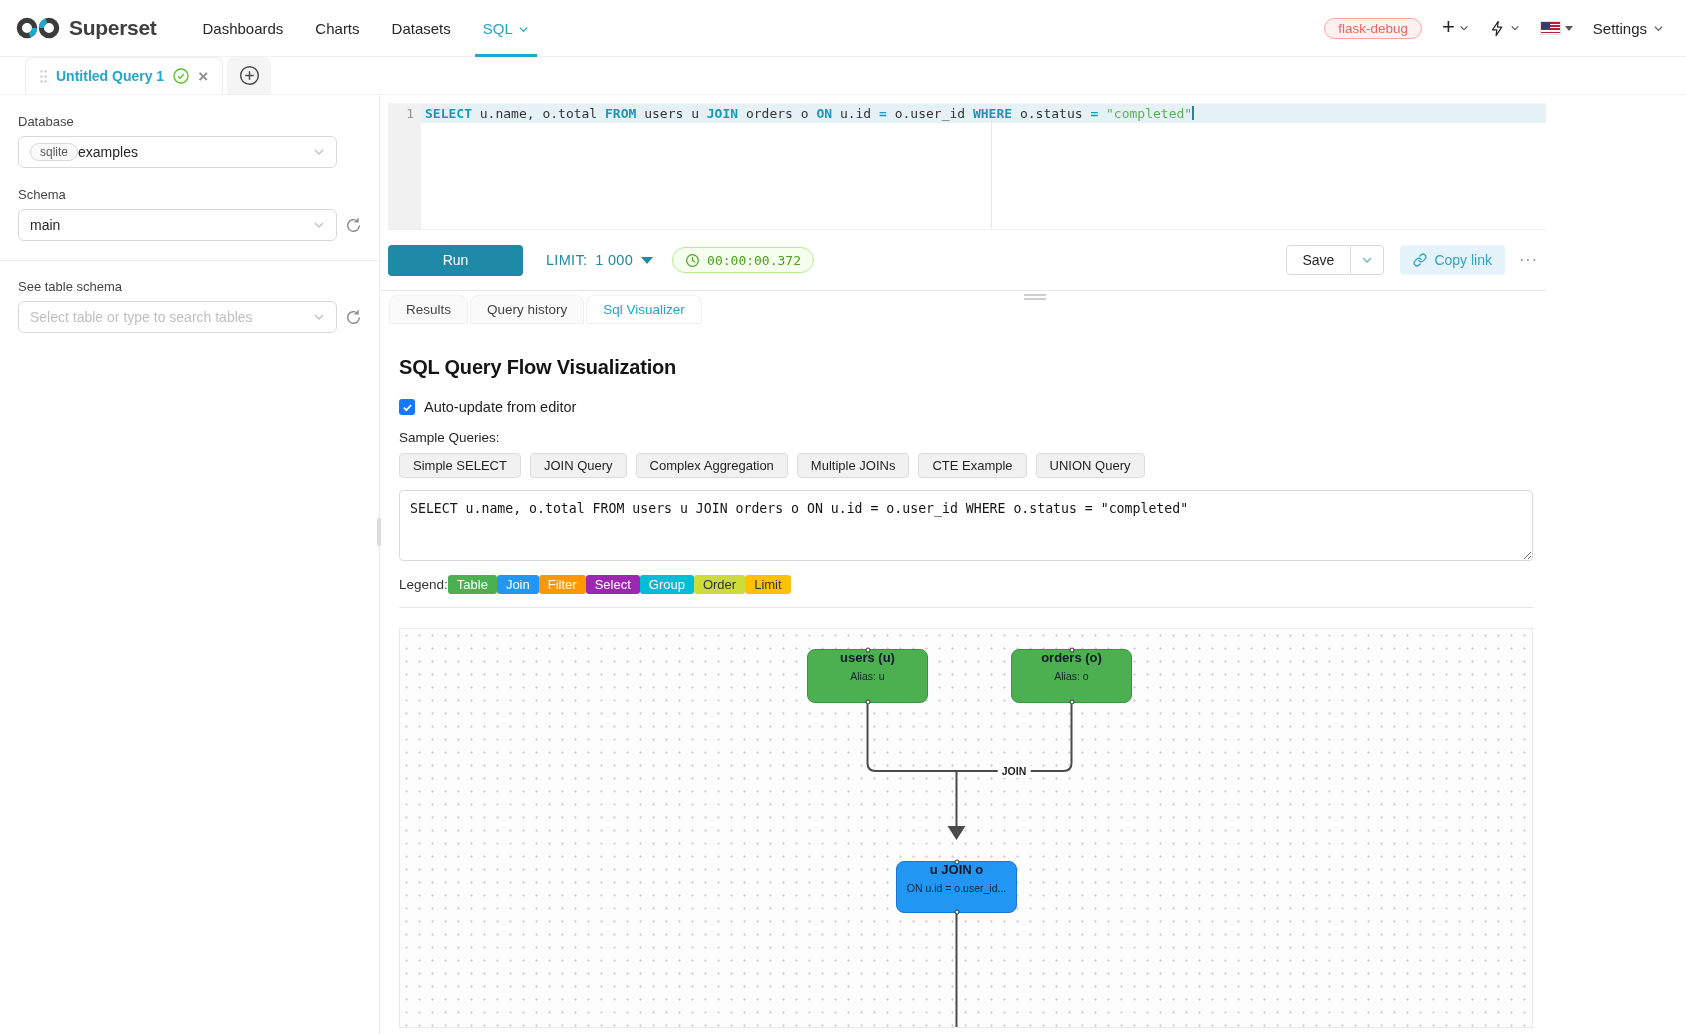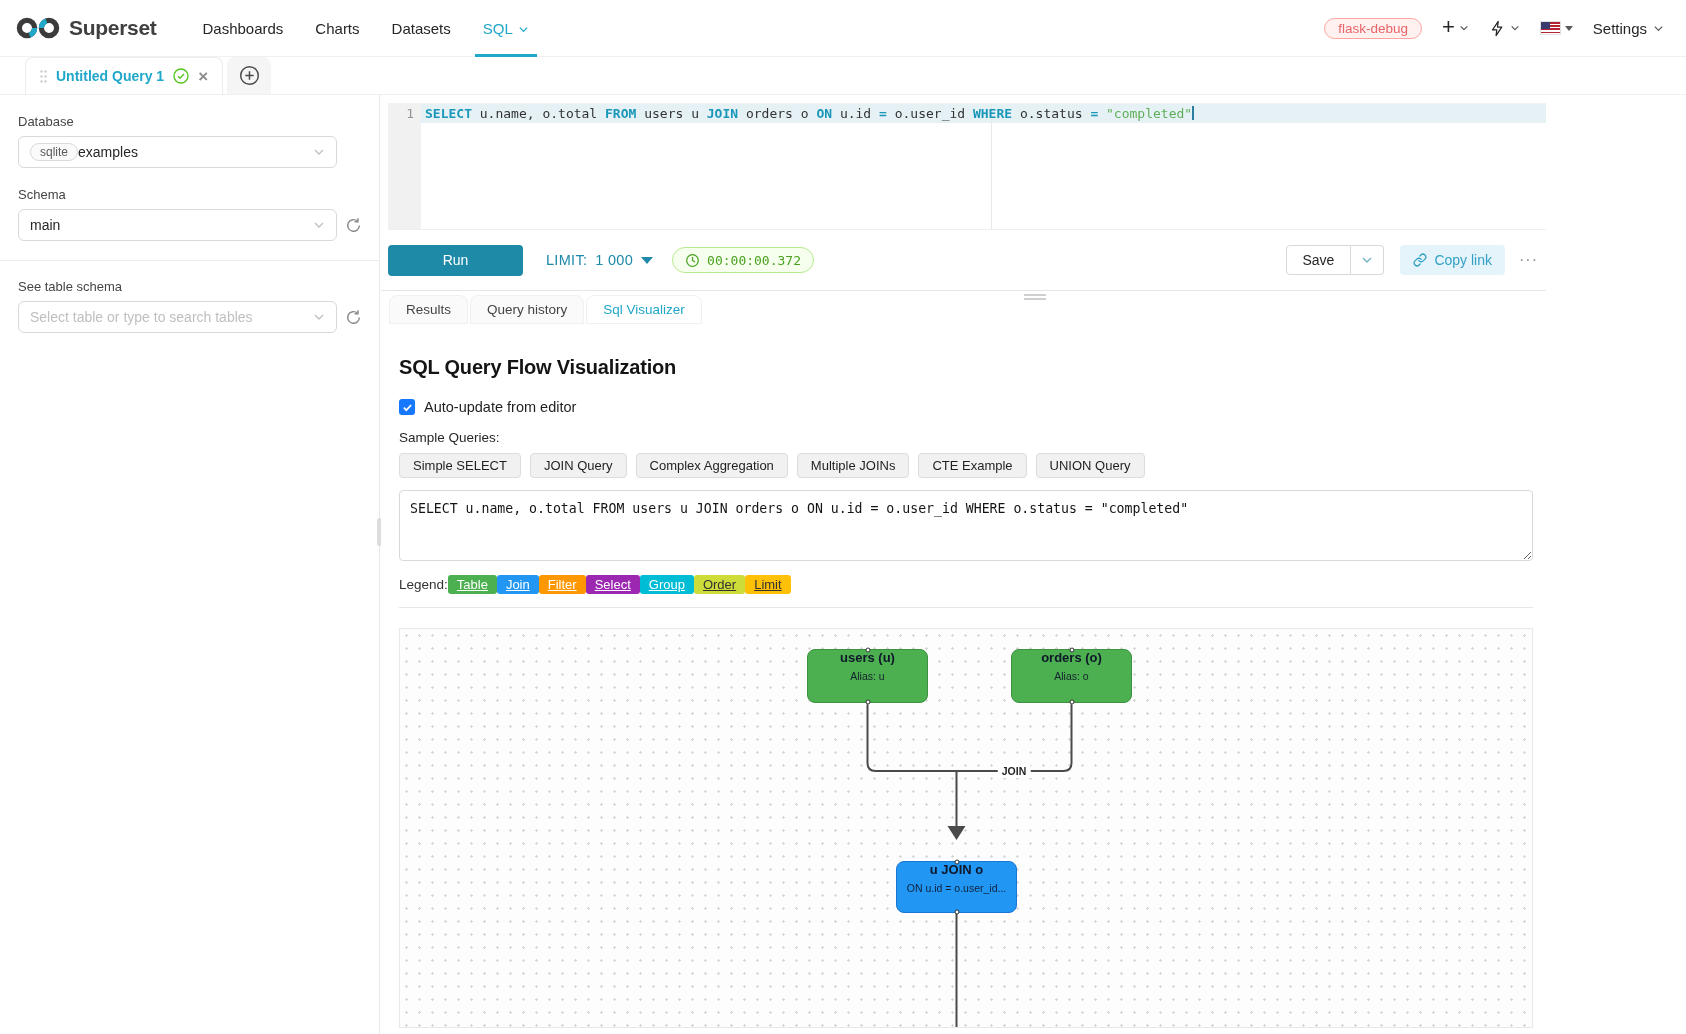--- a/index.html
+++ b/index.html
@@ -109,21 +109,21 @@
     display:flex; align-items:center; justify-content:center; }
   .check-label { font-size:14.5px; color:#1f1f1f; }
   .samples-label { margin-top:15px; font-size:13.5px; color:#262626; }
   .btn-row { display:flex; gap:9px; margin-top:8px; }
   .sample-btn { padding:4px 13px; background:#f1f1f1; border:1px solid #dcdcdc; border-radius:4px;
     font-size:13px; color:#1f1f1f; font-family:inherit; cursor:pointer; }
   .sql-textarea { display:block; margin-top:12px; width:1134px; height:71px; border:1px solid #d9d9d9;
     border-radius:4px; padding:8px 10px; font-family:"DejaVu Sans Mono",monospace; font-size:13.2px;
     color:#141414; line-height:1.5; resize:both; }
   .legend-row { display:flex; align-items:center; margin-top:14px; font-size:13.5px; color:#333; }
-  .chip { padding:2px 9px; border-radius:3px; font-size:13px;text-decoration:underline; }
+  .chip { padding:2px 9px; border-radius:3px; font-size:13px; }
   .viz-hr { width:1134px; border:none; border-top:1px solid #e7e7e7; margin-top:13px; }
 
   
   .flow { position:relative; margin-top:20px; width:1134px; height:400px; border:1px solid #e8e8e8;
     background-color:#fdfdfd; overflow:hidden;
     background-image:radial-gradient(circle,#d6d6d6 1px,transparent 1.2px); background-size:13px 13px; }
   .edges { position:absolute; left:0; top:0; }
   .edge-label { position:absolute; left:614px; top:142px; transform:translate(-50%,-50%);
     background:#fff; padding:1px 4px; font-size:10.5px; font-weight:700; color:#1f1f1f; z-index:2; }
   .flow-node { position:absolute; width:121px; border-radius:8px; text-align:center; color:#0f172a;

